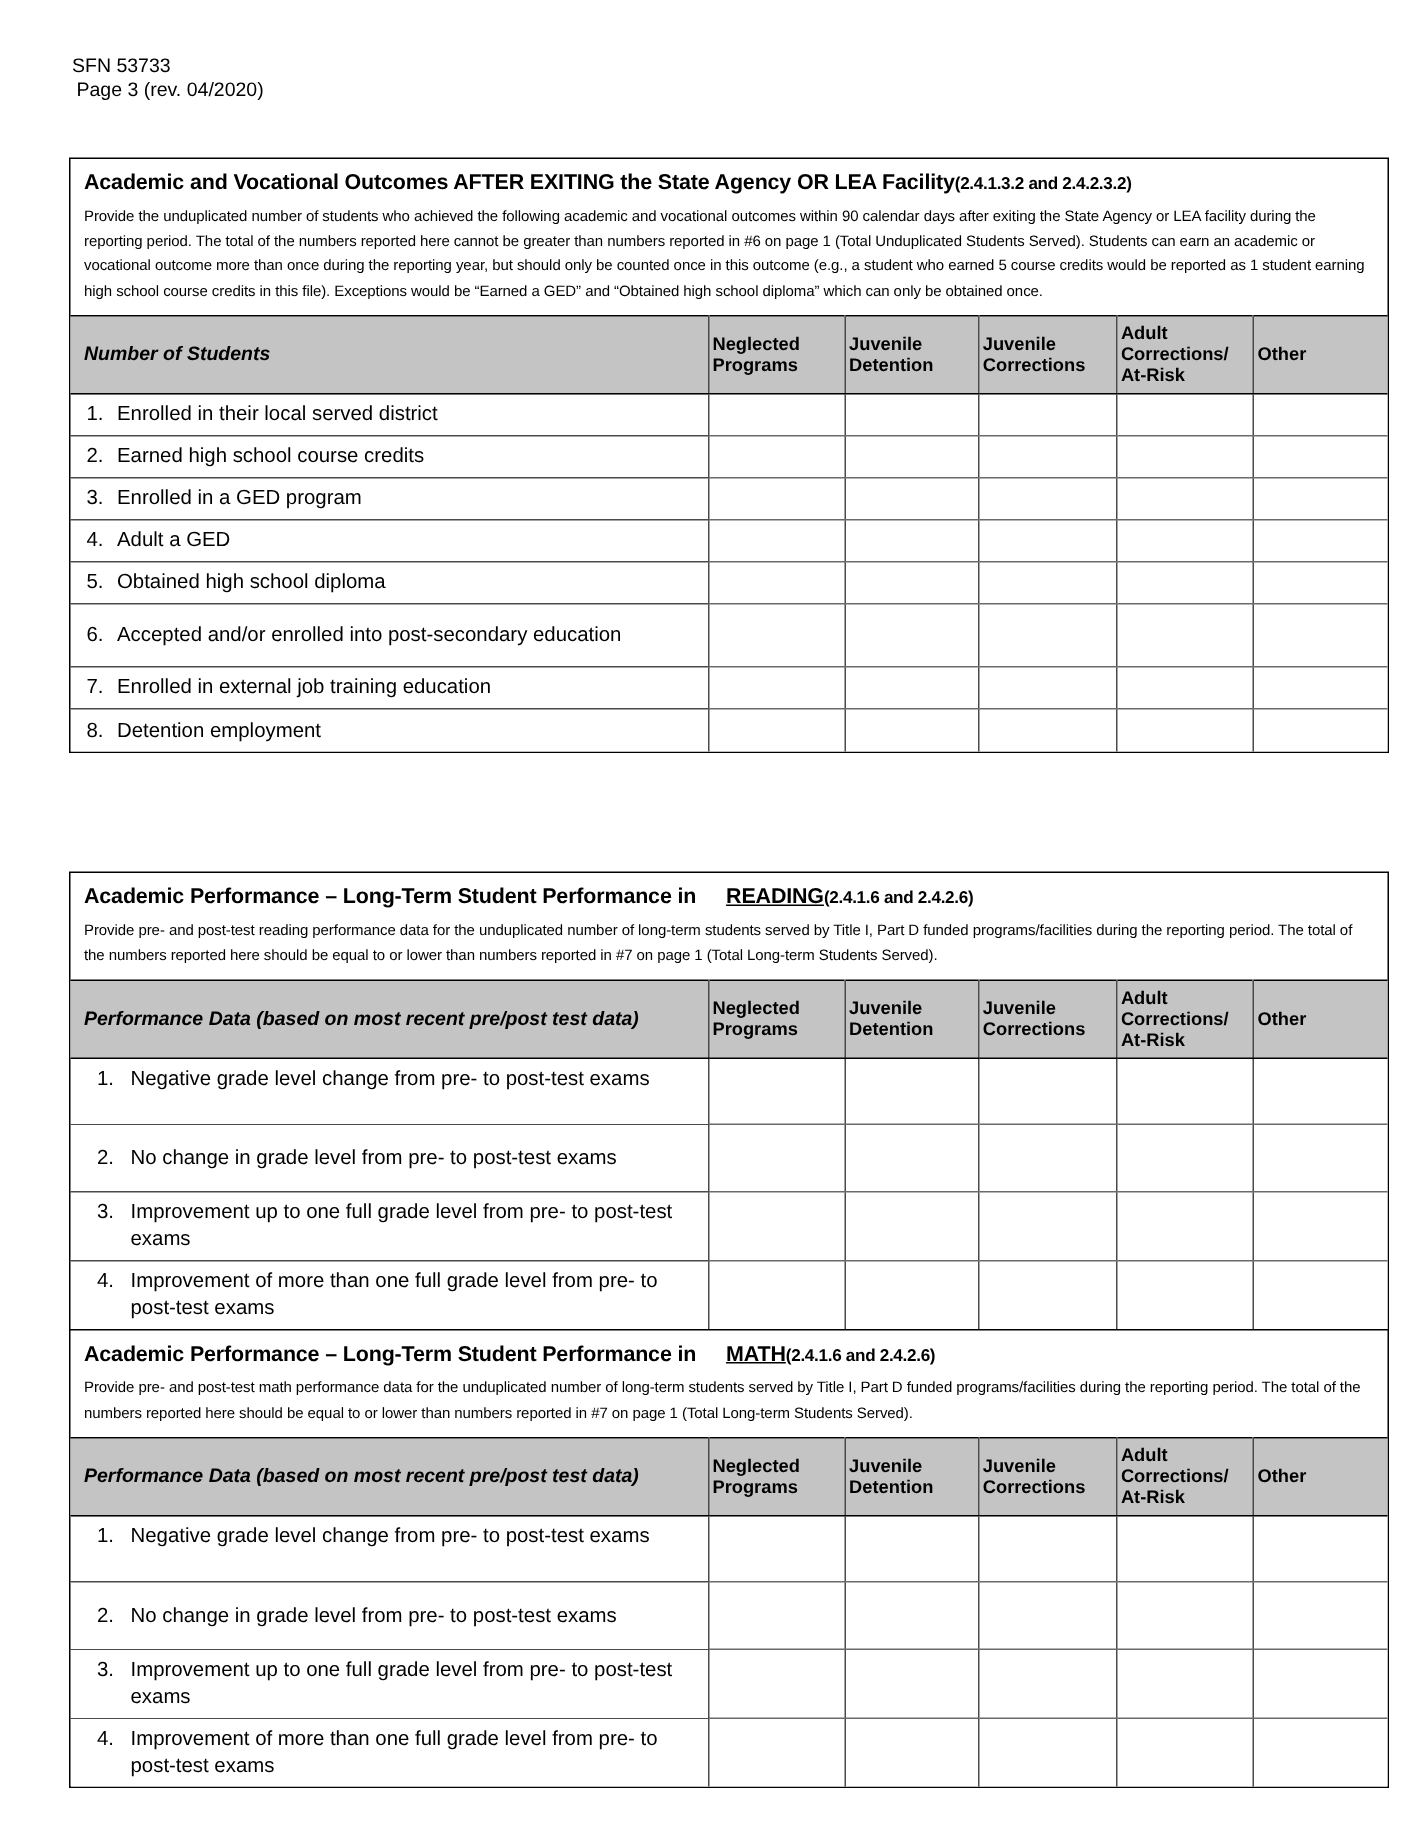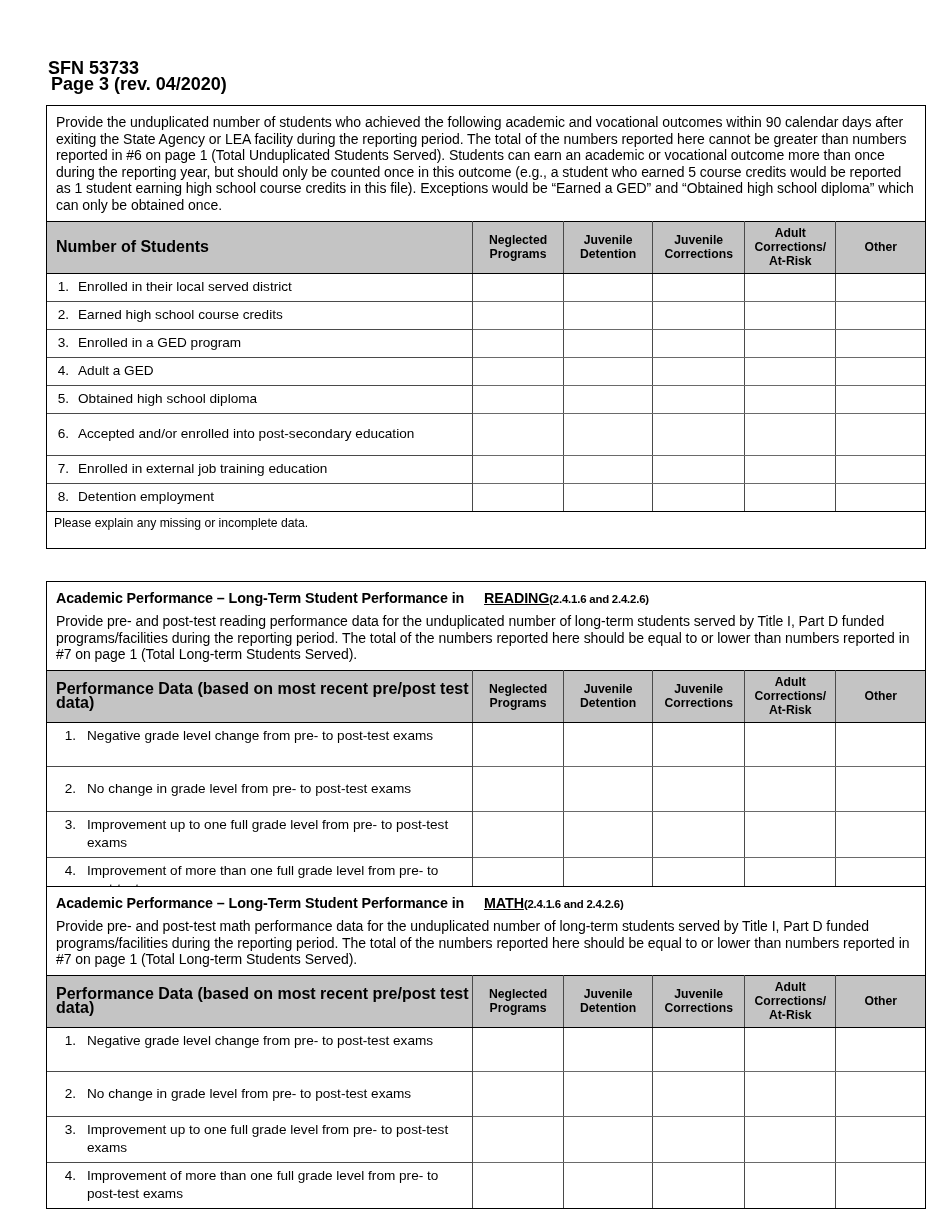--- a/index.html
+++ b/index.html
@@ -18,24 +18,23 @@
     height: 1230px;
     background: #ffffff;
     box-sizing: border-box;
     overflow: hidden;
   }
 
   
   .page-header {
     position: absolute;
     left: 47px;
-    top: 60px;
-    font-size: 18px;
+    top: 36px;
+    font-size: 13px;
     line-height: 16px;
-    font-weight: bold;
   }
   .page-header .line1 { padding-left: 1px; }
   .page-header .line2 { padding-left: 4px; }
 
   
   .section {
     position: absolute;
     left: 46px;
     width: 880px;
     border: 1.5px solid #000;
@@ -59,21 +58,21 @@
   .section-title .refs {
     font-size: 11.4px;
     font-weight: bold;
     letter-spacing: -0.2px;
   }
   .section-title .u {
     text-decoration: underline;
     margin-left: 16px;
   }
   .section-desc {
-    font-size: 14px;
+    font-size: 10px;
     line-height: 16.6px;
     letter-spacing: -0.05px;
   }
 
   
   table.form-table {
     width: 100%;
     border-collapse: collapse;
     table-layout: fixed;
     border-top: 1.5px solid #000;
@@ -83,29 +82,30 @@
     border: 1px solid #4a4a4a;
     padding: 0;
     vertical-align: middle;
     background: #fff;
   }
   table.form-table thead th {
     background: #c4c4c4;
     font-size: 12.2px;
     font-weight: bold;
     line-height: 14px;
-    text-align: center;
+    text-align: left;
     padding: 4px 2px 5px 2px;
     border-top: none;
     border-bottom: 1.4px solid #000;
   }
   table.form-table thead th.label-col {
     text-align: left;
     padding-left: 9px;
-    font-size: 16px;
+    font-size: 13px;
+    font-style: italic;
   }
   table.form-table thead th:first-child { border-left: none; }
   table.form-table thead th:last-child  { border-right: none; }
 
   table.form-table tbody td.item {
     font-size: 13.6px;
     line-height: 18px;
     padding: 4px 6px 5px 0;
     border-left: none;
     position: relative;
@@ -170,20 +170,21 @@
 
 <div class="page">
 
   <div class="page-header">
     <div class="line1">SFN 53733</div>
     <div class="line2">Page 3  (rev. 04/2020)</div>
   </div>
 
   <div class="section" id="section-outcomes">
     <div class="section-intro">
+      <div class="section-title"><span>Academic and Vocational Outcomes AFTER EXITING the State Agency OR LEA Facility</span><span class="refs">(2.4.1.3.2 and 2.4.2.3.2)</span></div>
       <div class="section-desc">Provide the unduplicated number of students who achieved the following academic and vocational outcomes within 90 calendar days after exiting the State Agency or LEA facility during the reporting period. The total of the numbers reported here cannot be greater than numbers reported in #6 on page 1 (Total Unduplicated Students Served). Students can earn an academic or vocational outcome more than once during the reporting year, but should only be counted once in this outcome (e.g., a student who earned 5 course credits would be reported as 1 student earning high school course credits in this file). Exceptions would be “Earned a GED” and “Obtained high school diploma” which can only be obtained once.</div>
     </div>
 
     <table class="form-table t1">
       <colgroup>
         <col class="c-label">
           <col class="c-np">
           <col class="c-jd">
           <col class="c-jc">
           <col class="c-ac">
@@ -300,23 +301,20 @@
           </td>
           <td class="entry"></td>
           <td class="entry"></td>
           <td class="entry"></td>
           <td class="entry"></td>
           <td class="entry"></td>
         </tr>
       </tbody>
     </table>
 
-    <div class="explain">
-      <span>Please explain any missing or incomplete data.</span>
-    </div>
   </div>
 
   <div class="section" id="section-reading">
     <div class="section-intro">
       <div class="section-title"><span>Academic Performance – Long-Term Student Performance in </span><span class="u">READING</span><span class="refs">(2.4.1.6 and 2.4.2.6)</span></div>
       <div class="section-desc">Provide pre- and post-test reading performance data for the unduplicated number of long-term students served by Title I, Part D funded programs/facilities during the reporting period. The total of the numbers reported here should be equal to or lower than numbers reported in #7 on page 1 (Total Long-term Students Served).</div>
     </div>
 
     <table class="form-table t2">
       <colgroup>

